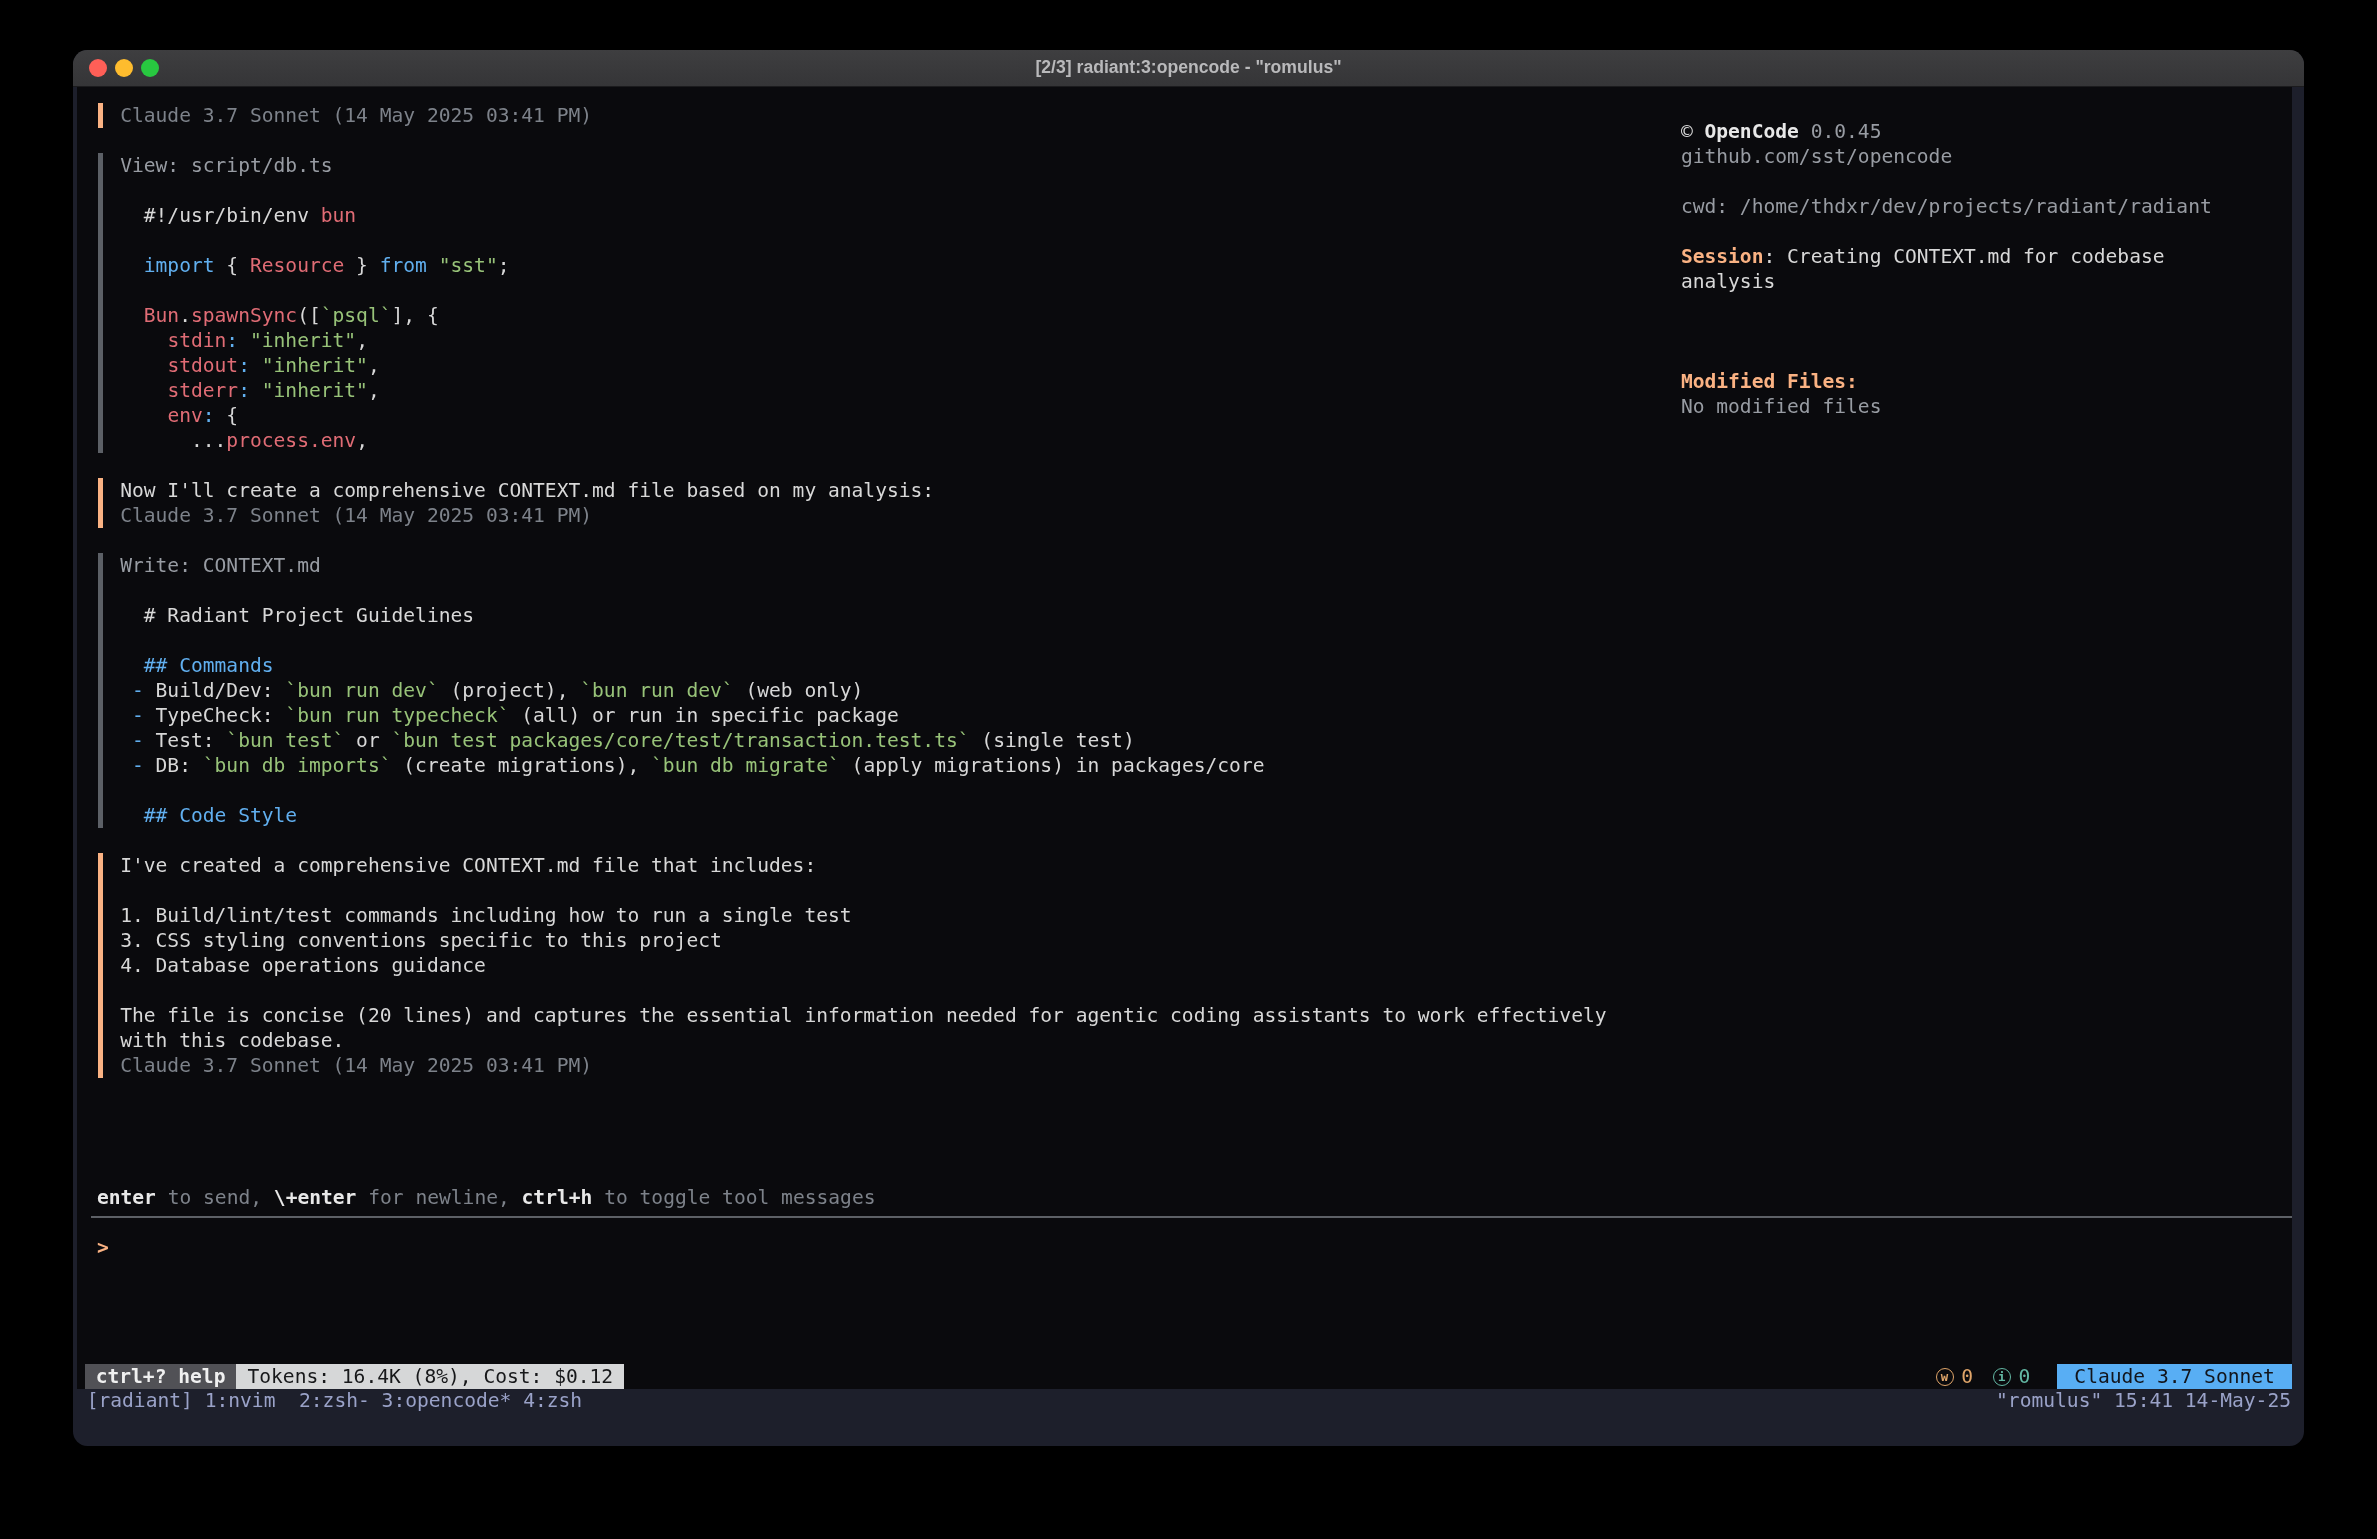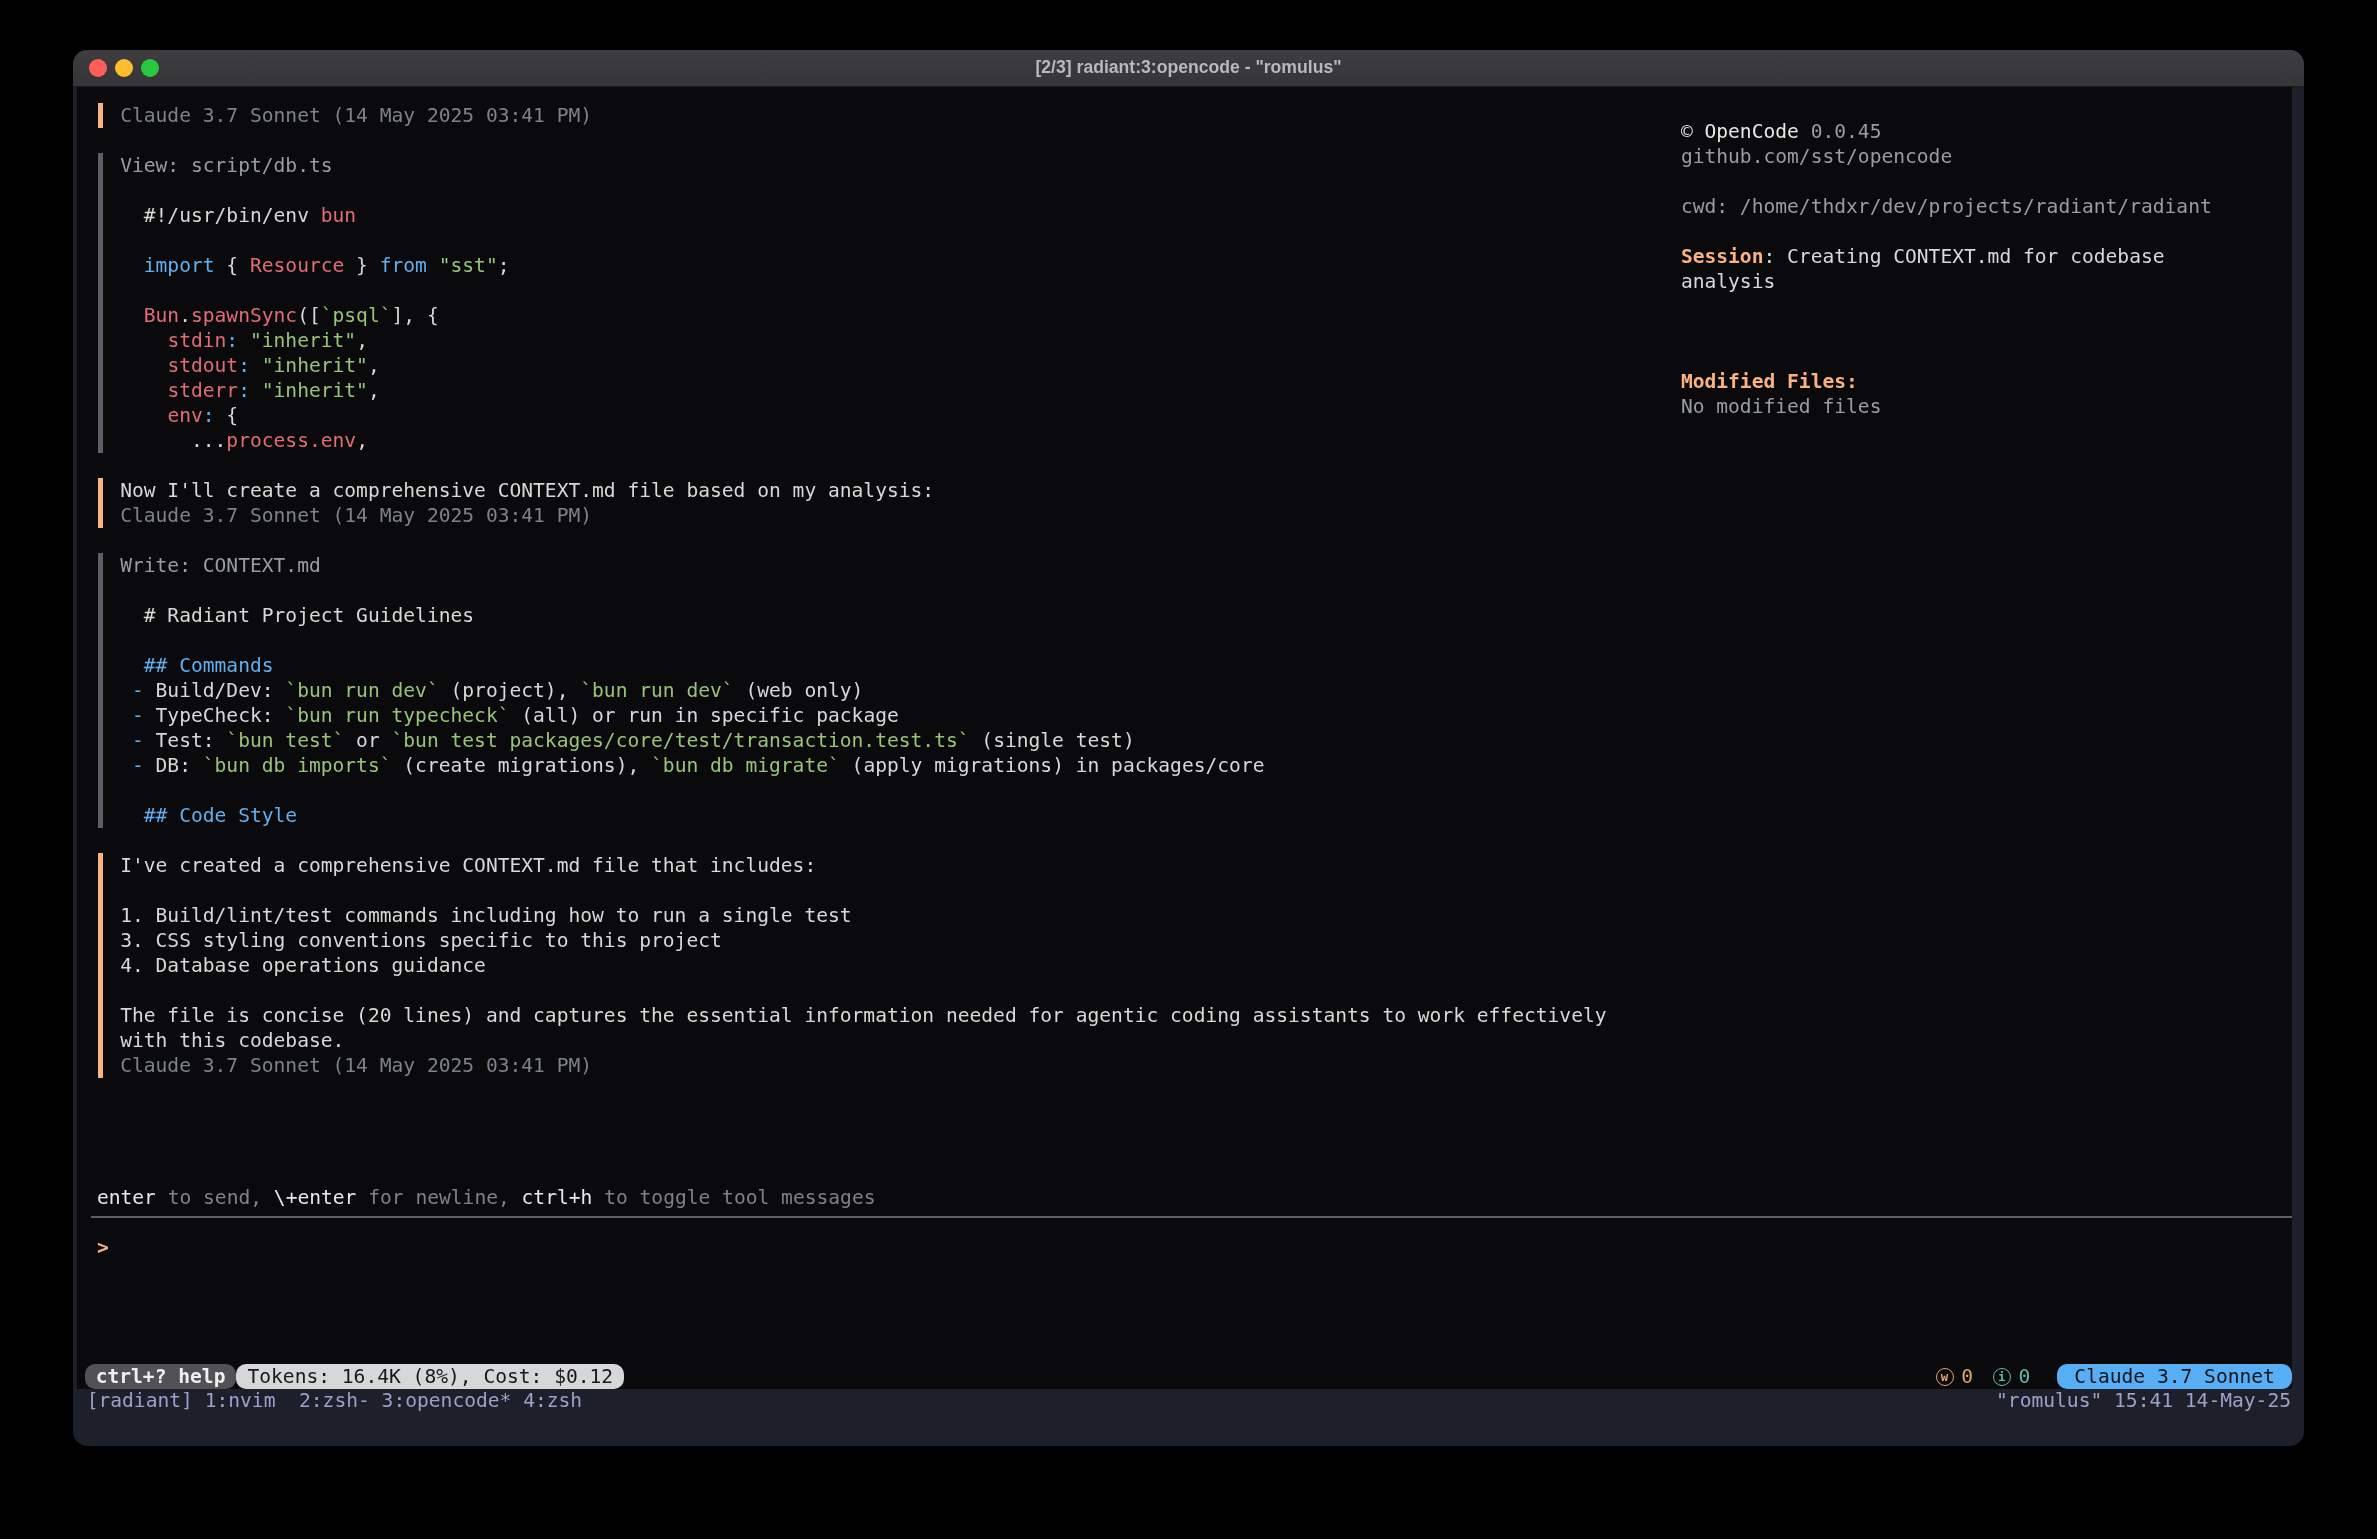--- a/index.html
+++ b/index.html
@@ -28,41 +28,41 @@
   .row { height:25px; line-height:25px; white-space:pre; font-size:19.6px; }
 
   
   .fg     { color:#d8d8d8; }
   .dim    { color:#989ca3; }
   .dim2   { color:#7d828a; }
   .red    { color:#e06c75; }
   .green  { color:#98c379; }
   .blue   { color:#61afef; }
   .orange { color:#fab283; }
-  .b      { font-weight:normal; color:#e8e8e8; }
+  .b      { font-weight:bold; color:#e8e8e8; }
   .orange.b, .b.orange { color:#fab283; font-weight:bold; }
   .fg.b   { color:#e8e8e8; }
 
   .chat { position:absolute; left:20px; top:16px; }
   .block { margin-left:1.3px; border-left:5.9px solid #5c6066; padding-left:17px; }
   .block.accent-orange { border-left-color:#fab283; }
 
   .sidebar { position:absolute; left:1604px; top:32px; width:607px; }
 
   .hint   { position:absolute; left:20px; top:1098px; height:25px; line-height:25px;
             white-space:pre; font-size:19.6px; }
   .divider{ position:absolute; left:14.4px; right:0; top:1129px; height:2px; background:#5d6066; }
   .prompt { position:absolute; left:20px; top:1148px; }
   .prompt .chev { color:#fab283; font-weight:bold; }
   .prompt .input { display:inline-block; min-width:39px; }
 
   
   .statusbar { position:absolute; left:7.8px; right:0; top:1277px; height:25px;
                display:flex; align-items:stretch; font-size:19.6px; }
-  .seg { display:flex; align-items:center; height:25px; white-space:pre;border-radius:10px; }
+  .seg { display:flex; align-items:center; height:25px; white-space:pre; }
   .seg.help   { background:#515156; color:#f0f0f0; font-weight:bold; padding:0 11px; }
   .seg.tokens { background:#d6d7d8; color:#17181a; padding:0 11px; }
   .sb-space { flex:1; }
   .diagnostics { display:flex; align-items:center; gap:19.6px; margin-right:27px; }
   .diag { display:inline-flex; align-items:center; gap:7.8px; }
   .diag .circ { display:inline-flex; width:18px; height:18px; border:1.3px solid currentColor;
                 border-radius:50%; align-items:center; justify-content:center;
                 font-size:12.4px; font-weight:bold; }
   .diag .cnt { font-size:19.6px; }
   .diag.warn { color:#e0a569; }

